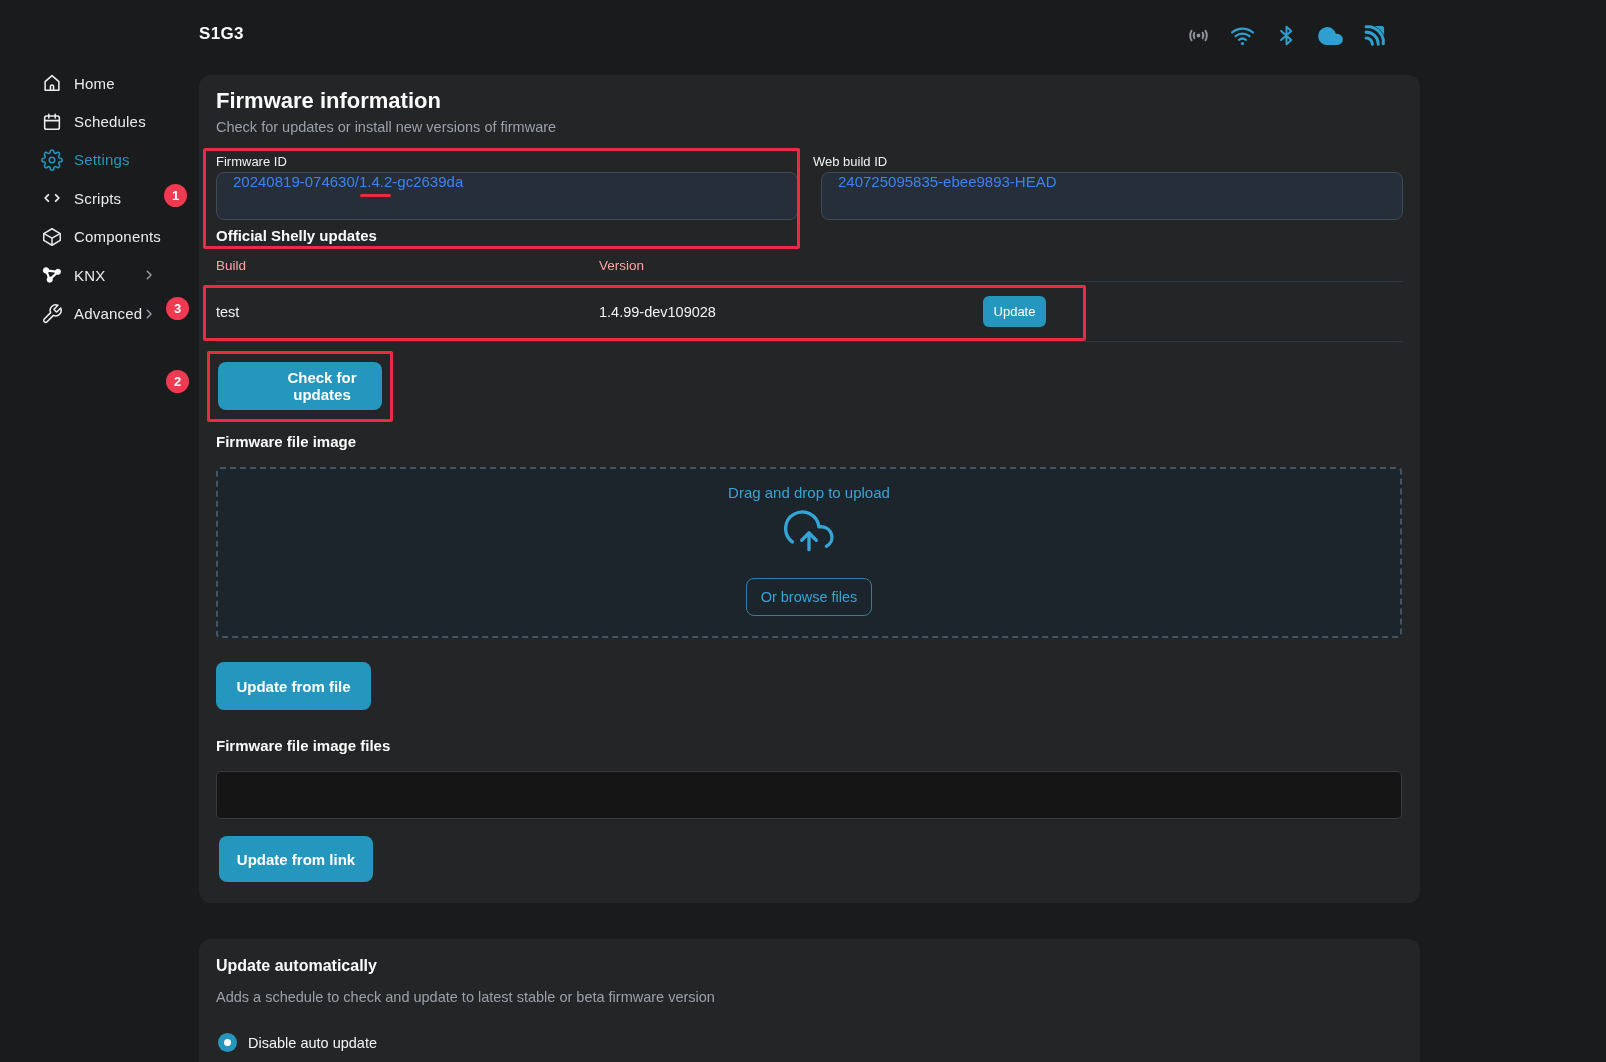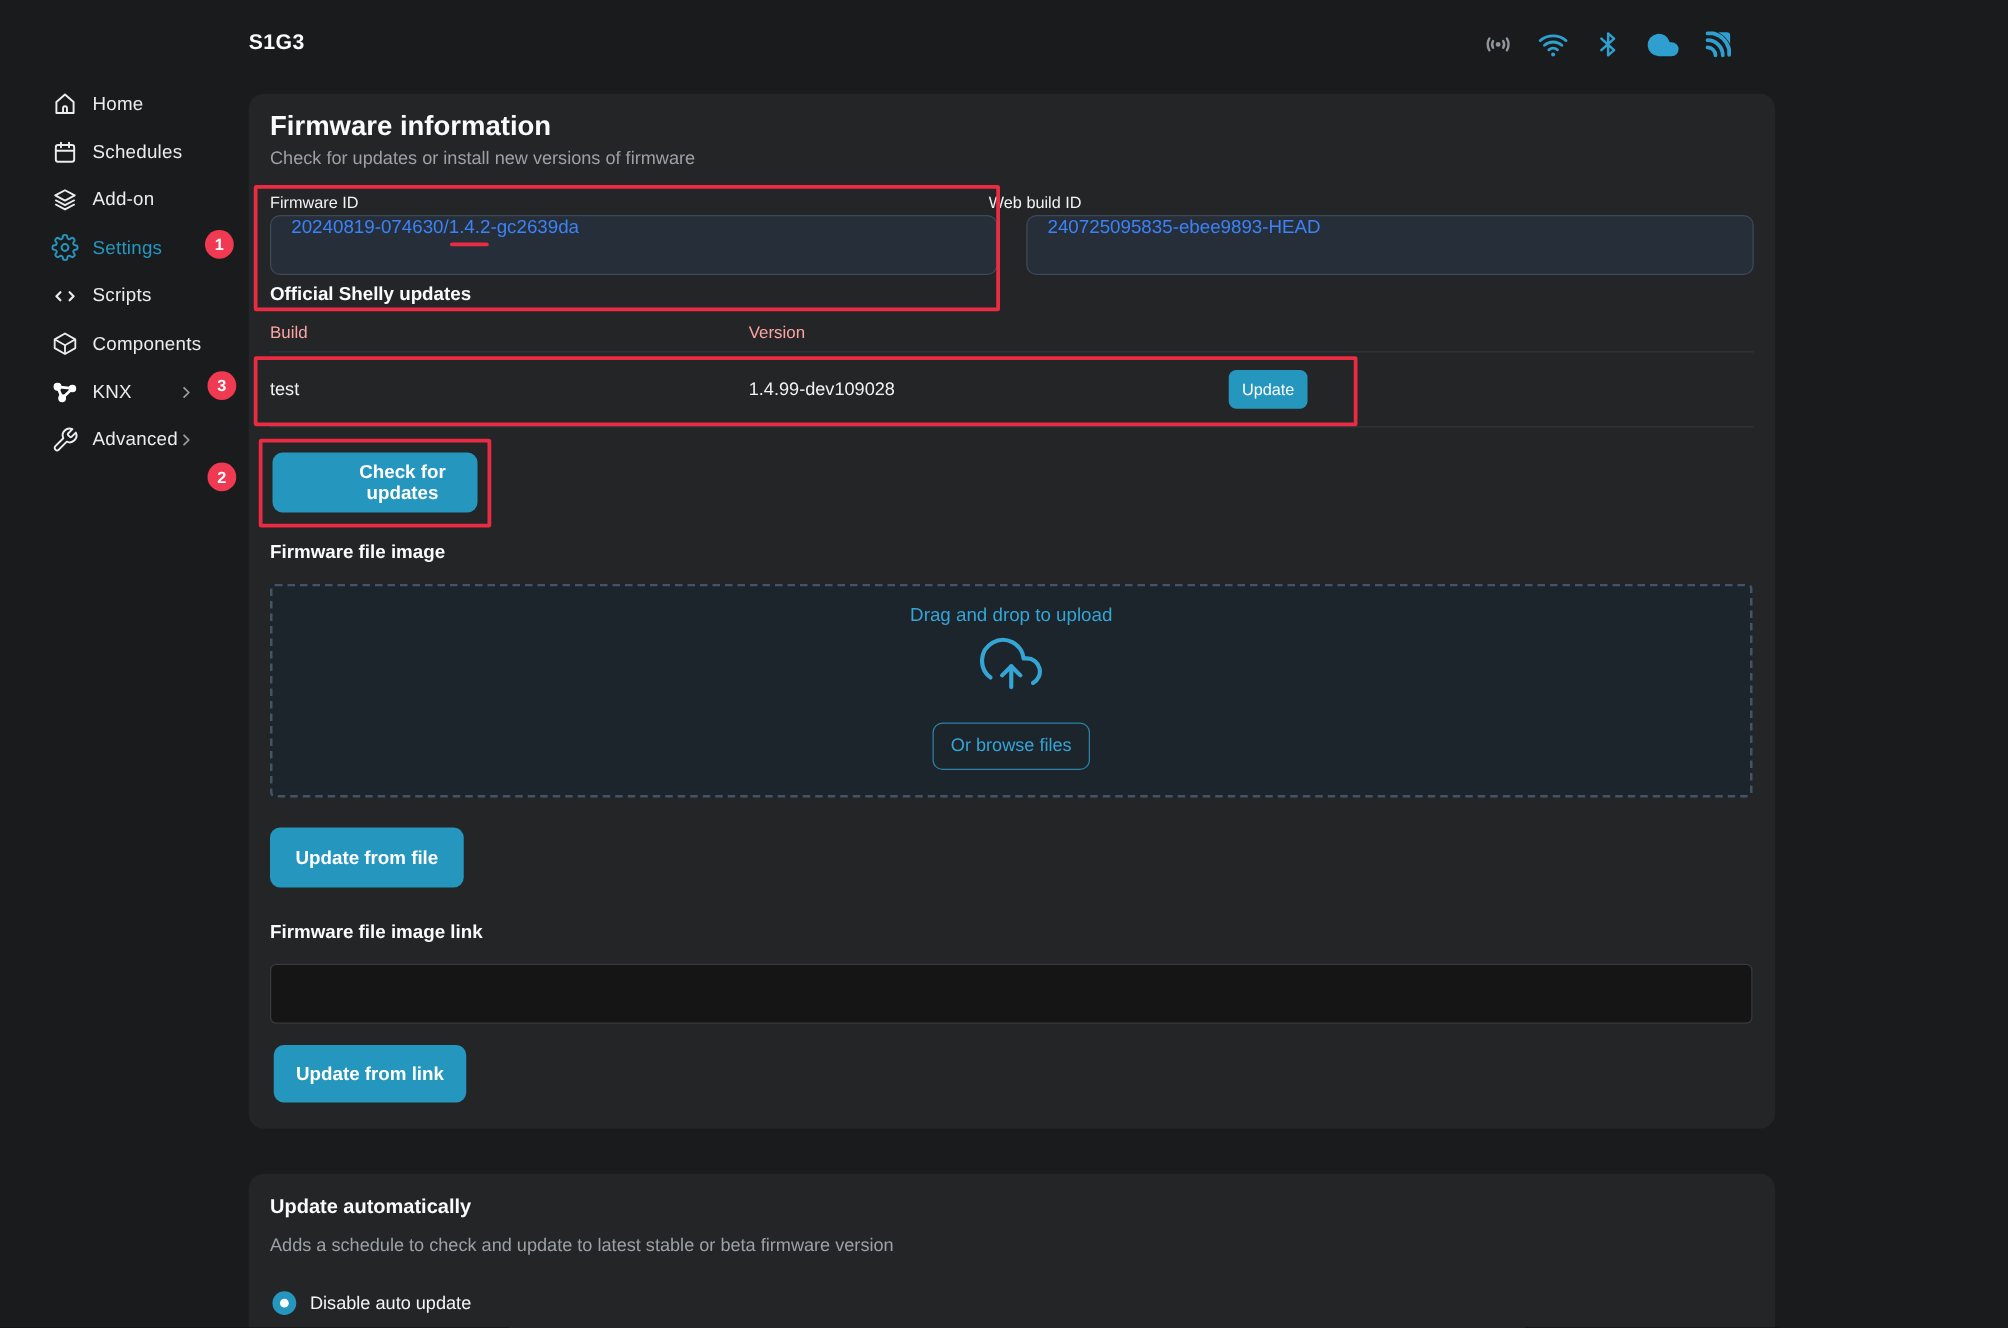--- a/index.html
+++ b/index.html
@@ -135,30 +135,20 @@
     <div class="nav-item">
       <span class="nicon">
         <svg width="22" height="22" viewBox="0 0 24 24" fill="none" stroke="#ececec" stroke-width="1.7" stroke-linecap="round" stroke-linejoin="round">
           <rect x="4" y="5.5" width="16" height="14.5" rx="2"></rect>
             <path d="M8.5 3.5v4M15.5 3.5v4M4 10.5h16"></path>
         </svg>
       </span>
       <span class="nlabel">Schedules</span>
     </div>
 
-    <div class="nav-item">
-      <span class="nicon">
-        <svg width="22" height="22" viewBox="0 0 24 24" fill="none" stroke="#ececec" stroke-width="1.7" stroke-linejoin="round">
-          <path d="M12 3.5 20.5 8 12 12.5 3.5 8z"></path>
-            <path d="M3.5 12 12 16.5 20.5 12"></path>
-            <path d="M3.5 15.7 12 20.2 20.5 15.7"></path>
-        </svg>
-      </span>
-      <span class="nlabel">Add-on</span>
-    </div>
 
     <div class="nav-item active">
       <span class="nicon">
         <svg width="22" height="22" viewBox="0 0 24 24" fill="none" stroke="#2596be" stroke-width="1.7" stroke-linecap="round" stroke-linejoin="round">
           <circle cx="12" cy="12" r="3"></circle>
           <path d="M19.4 15a1.65 1.65 0 0 0 .33 1.82l.06.06a2 2 0 0 1-2.83 2.83l-.06-.06a1.65 1.65 0 0 0-1.82-.33 1.65 1.65 0 0 0-1 1.51V21a2 2 0 0 1-4 0v-.09A1.65 1.65 0 0 0 9 19.4a1.65 1.65 0 0 0-1.82.33l-.06.06a2 2 0 0 1-2.83-2.83l.06-.06a1.65 1.65 0 0 0 .33-1.82 1.65 1.65 0 0 0-1.51-1H3a2 2 0 0 1 0-4h.09A1.65 1.65 0 0 0 4.6 9a1.65 1.65 0 0 0-.33-1.82l-.06-.06a2 2 0 0 1 2.83-2.83l.06.06a1.65 1.65 0 0 0 1.82.33H9a1.65 1.65 0 0 0 1-1.51V3a2 2 0 0 1 4 0v.09a1.65 1.65 0 0 0 1 1.51 1.65 1.65 0 0 0 1.82-.33l.06-.06a2 2 0 0 1 2.83 2.83l-.06.06a1.65 1.65 0 0 0-.33 1.82V9a1.65 1.65 0 0 0 1.51 1H21a2 2 0 0 1 0 4h-.09a1.65 1.65 0 0 0-1.51 1z"></path>
         </svg>
       </span>
       <span class="nlabel">Settings</span>
     </div>
@@ -220,21 +210,21 @@
     <h2 class="card-title" style="left:17px; top:13px;">Firmware information</h2>
     <p class="card-sub" style="left:17px; top:44px;">Check for updates or install new versions of firmware</p>
 
     <label class="field-label" style="left:17px; top:79px;">Firmware ID</label>
     <div class="input-box" style="left:17px; top:97px; width:582px;">
       <span>20240819-074630/</span>
         <span class="hl">1.4.2</span>
         <span>-gc2639da</span>
     </div>
 
-    <label class="field-label" style="left:592px; top:79px;">Web build ID</label>
+    <label class="field-label" style="left:614px; top:79px;">Web build ID</label>
     <div class="input-box" style="left:622px; top:97px; width:582px;">
       <span>240725095835-ebee9893-HEAD</span>
     </div>
 
     <h3 class="section-h" style="left:17px; top:152px;">Official Shelly updates</h3>
 
     <span class="tcol-h" style="left:17px; top:183px;">Build</span>
     <span class="tcol-h" style="left:400px; top:183px;">Version</span>
     <div class="divider" style="left:17px; top:206px; width:1187px;"></div>
 
@@ -256,21 +246,21 @@
           <path d="M20.39 18.39A5 5 0 0 0 18 9h-1.26A8 8 0 1 0 4 16.3"></path>
           <path d="M12 20v-8"></path>
             <path d="M8.5 15.5 12 12l3.5 3.5"></path>
         </svg>
       </span>
       <button class="browse-btn">Or browse files</button>
     </div>
 
     <button class="btn-blue" style="left:17px; top:587px; width:155px; height:48px;">Update from file</button>
 
-    <h3 class="section-h" style="left:17px; top:662px;">Firmware file image link</h3>
+    <h3 class="section-h" style="left:17px; top:662px;">Firmware file image files</h3>
     <input class="link-input" style="left: 17px; top: 696px;" value="">
 
     <button class="btn-blue" style="left:20px; top:761px; width:154px; height:46px;">Update from link</button>
   </section>
 
   <section class="card card2">
     <h2 class="card-title" style="left:17px; top:18px; font-size:16px;">Update automatically</h2>
     <p class="card-sub" style="left:17px; top:50px;">Adds a schedule to check and update to latest stable or beta firmware version</p>
     <div class="radio-row" style="left:19px; top:94px;">
       <span class="radio-outer">

